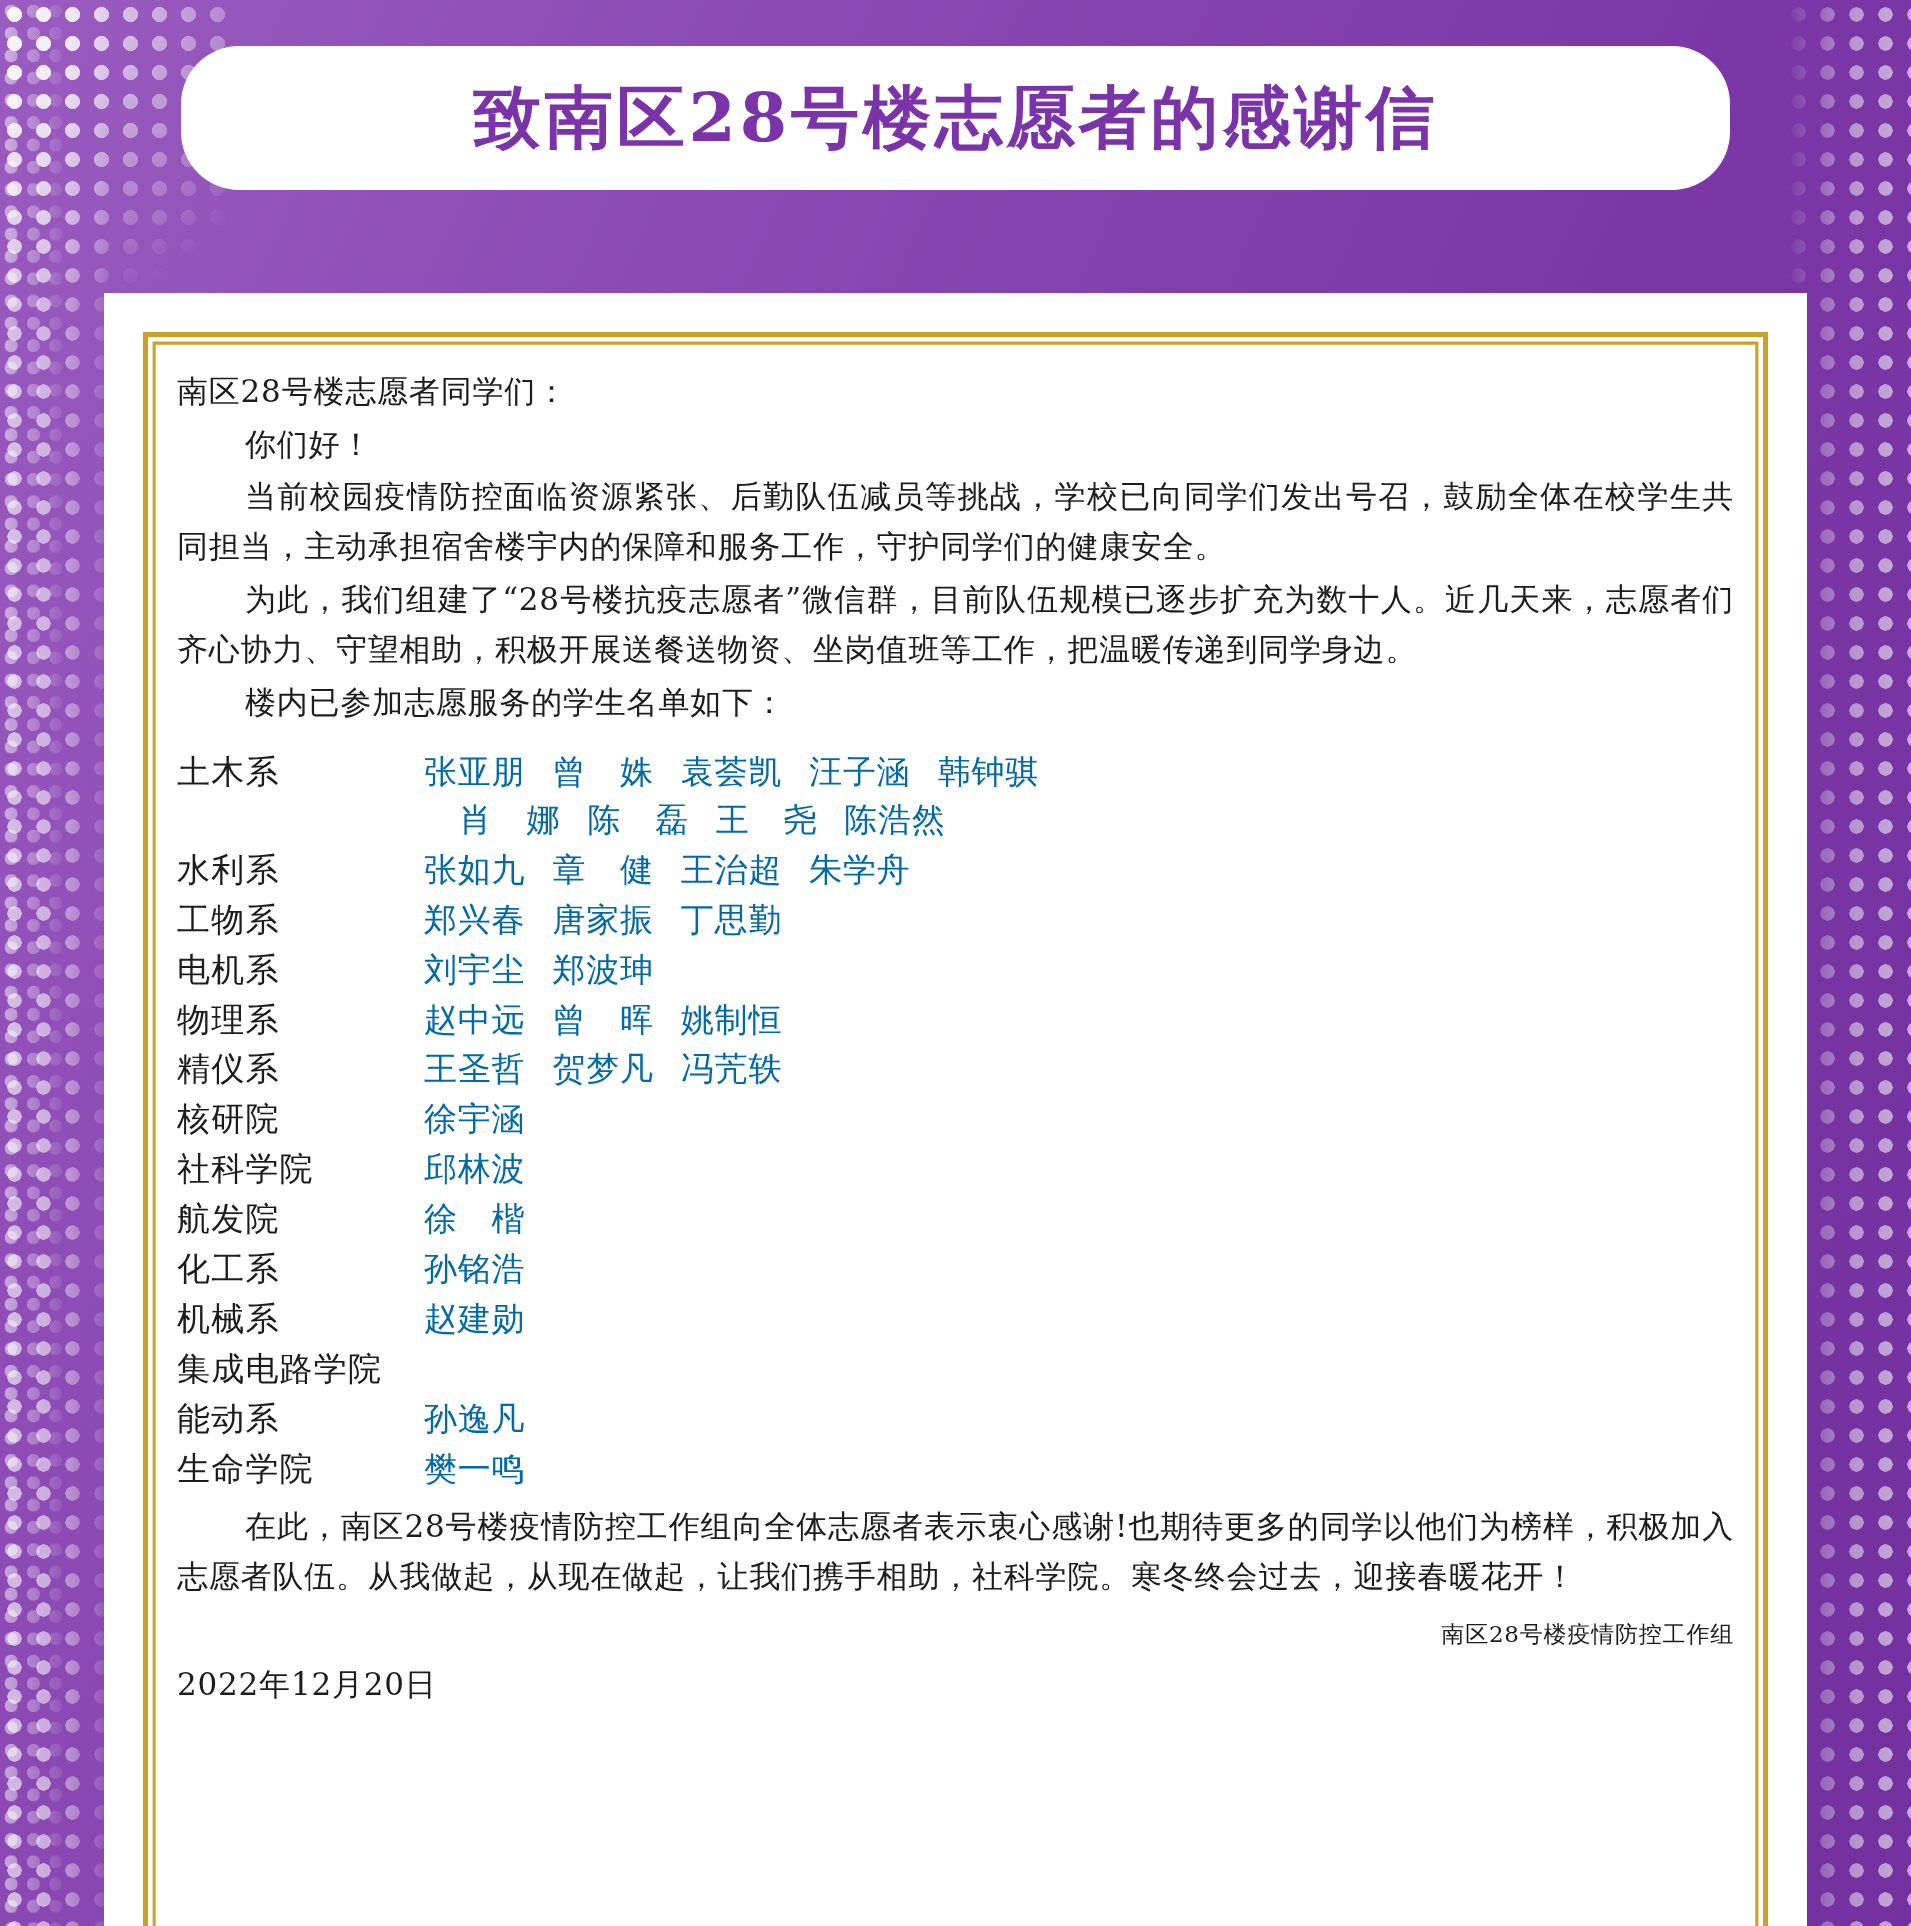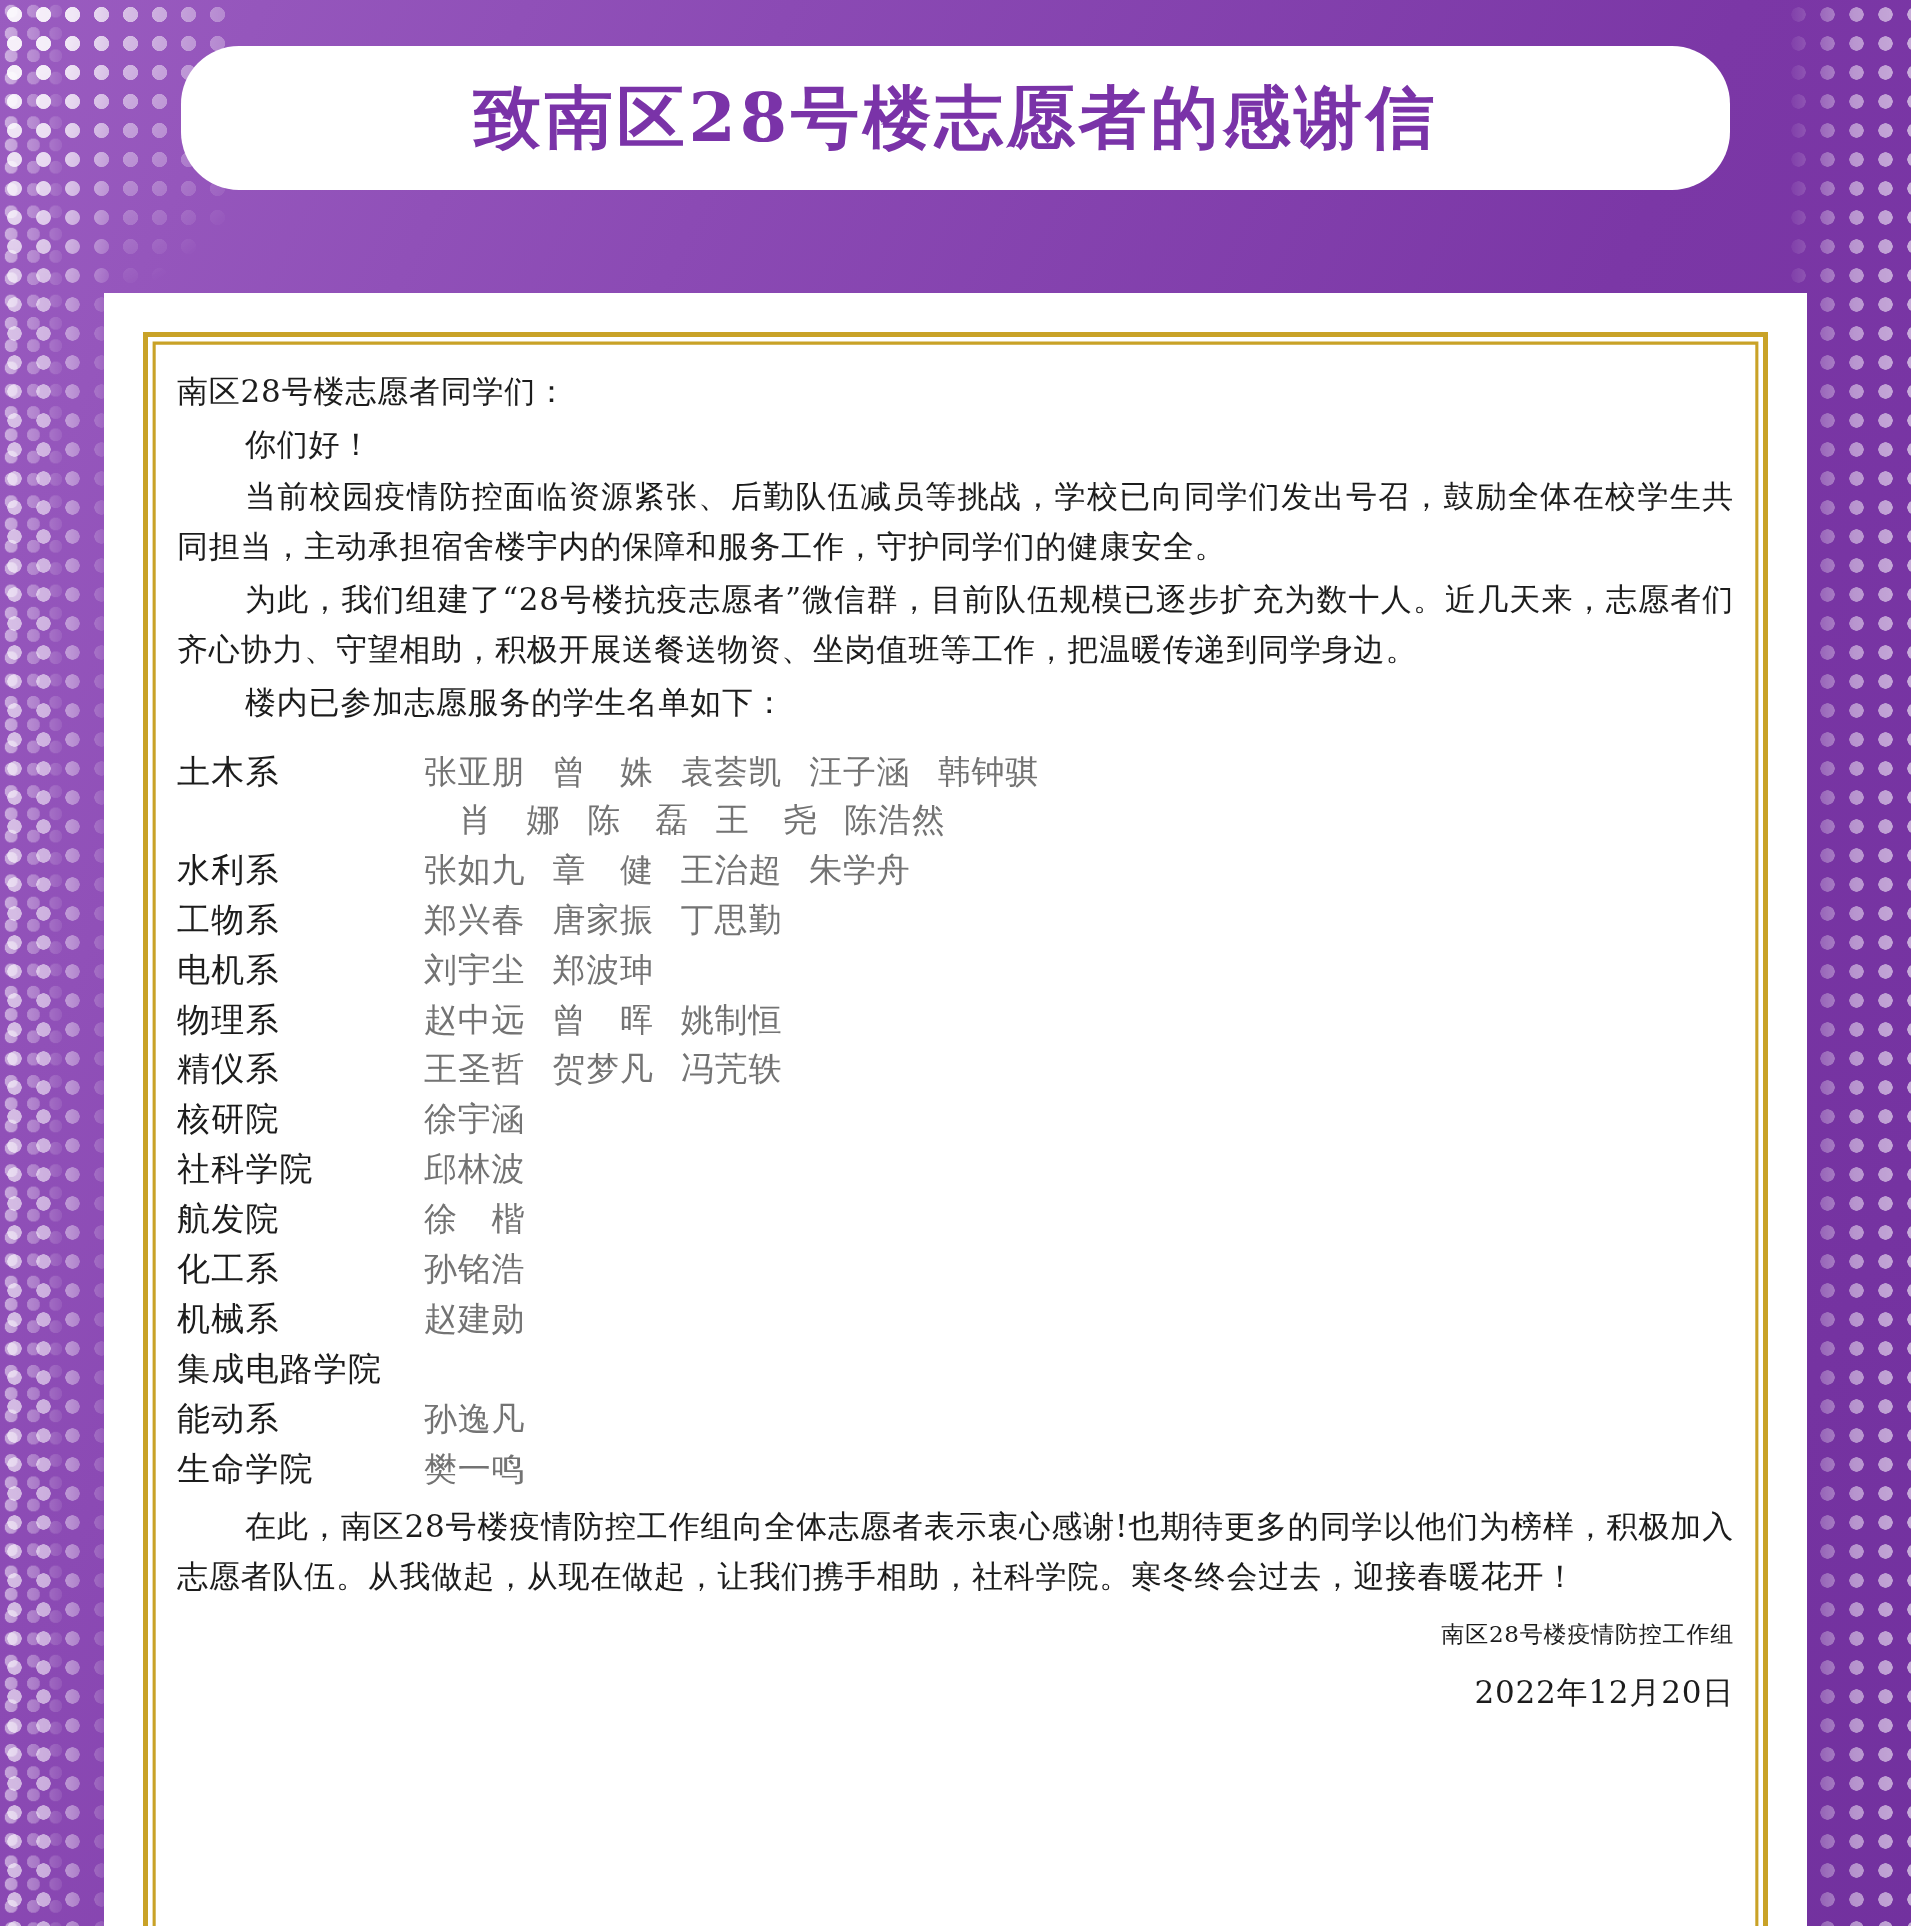--- a/index.html
+++ b/index.html
@@ -144,21 +144,21 @@
     width: 247px;
     flex: 0 0 247px;
     font-size: 33px;
     line-height: 1.3;
     letter-spacing: 1.2px;
     color: #1c1c1c;
     font-family: "DejaVu Serif", "Liberation Serif", serif;
   }
   .names {
     flex: 1 1 auto;
-    color: #737373;
+    color: #0369a1;
     font-size: 33px;
     line-height: 1.3;
     letter-spacing: 0.8px;
     font-family: "DejaVu Serif", "Liberation Serif", serif;
   }
   .names .n {
     display: inline-block;
     margin-right: 27px;
     white-space: pre;
   }
@@ -177,25 +177,25 @@
   }
   .sign {
     text-align: right;
     font-size: 23px;
     line-height: 1.5;
     letter-spacing: 0.8px;
     margin-top: 15.4px;
     font-family: "DejaVu Serif", "Liberation Serif", serif;
   }
   .date {
-    text-align: right;
+    text-align: left;
     font-size: 31px;
     line-height: 1.5;
     letter-spacing: 0.8px;
-    margin-top: 17px;
+    margin-top: 9px;
     font-family: "DejaVu Serif", "Liberation Serif", serif;
   }
 </style>
 </head>
 <body>
 
 <div class="poster">
   <div class="bg-gradient"></div>
   <div class="dots dots-left"></div>
   <div class="dots dots-left2"></div>

